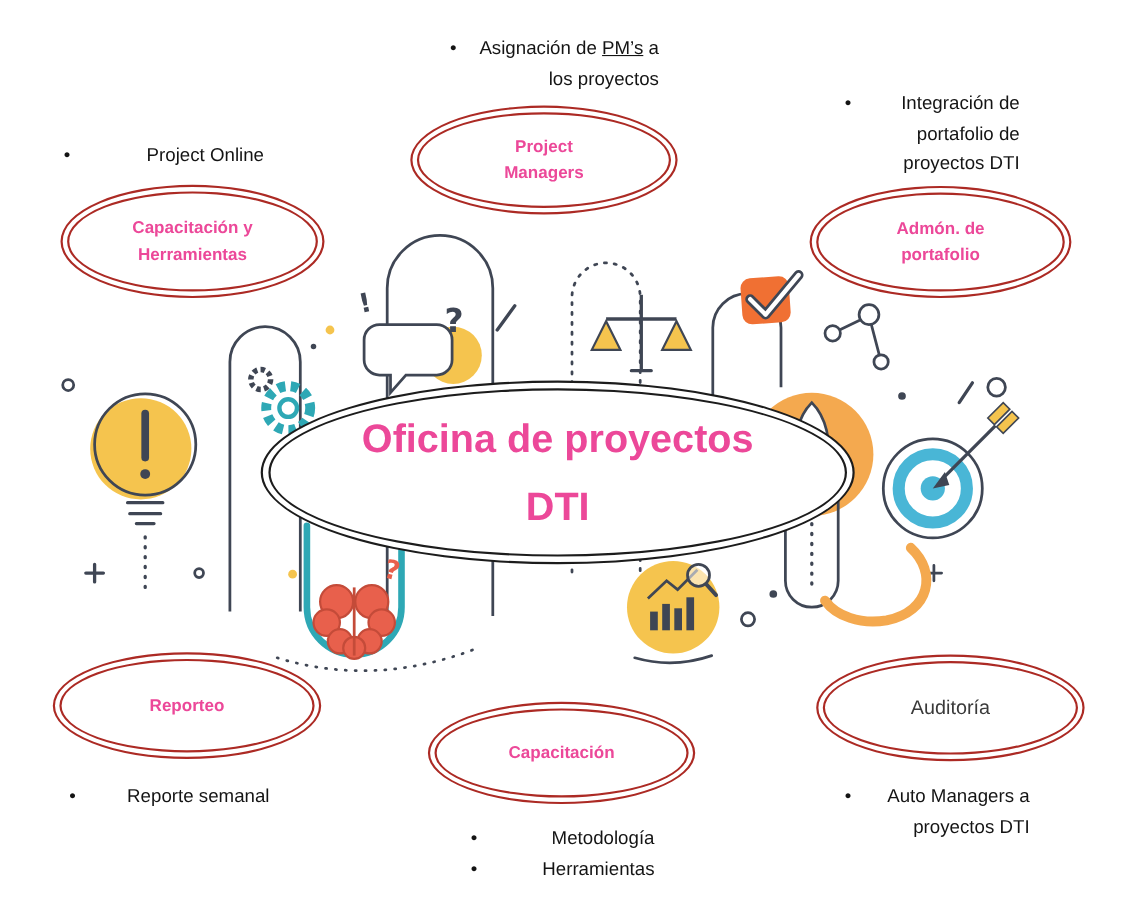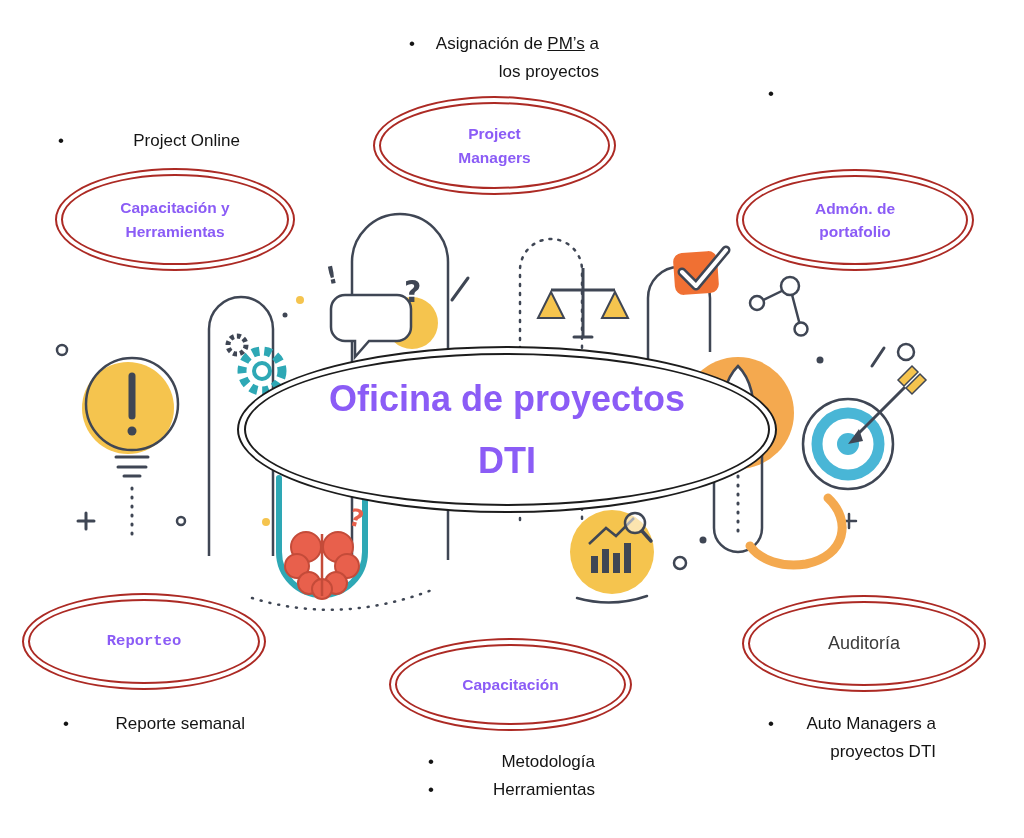--- a/index.html
+++ b/index.html
@@ -10,21 +10,21 @@
 
   .node { position:absolute; border-radius:50%; background:#fff;
           display:flex; align-items:center; justify-content:center;
           text-align:center; z-index:2; }
   .node::before { content:""; position:absolute; inset:4px; border-radius:50%; pointer-events:none; }
   .node.red { border:2px solid #AC2A24; }
   .node.red::before { border:2px solid #AC2A24; }
   .node.dark { border:2.5px solid #1c1c1c; }
   .node.dark::before { border:2px solid #1c1c1c; inset:5px; }
 
-  .node-label { font-weight:700; font-size:15.5px; line-height:1.5; white-space:pre-line; color:#8b5cf6; }
+  .node-label { font-weight:700; font-size:15.5px; line-height:1.5; white-space:pre-line; color:#ec4899; }
   .node-label.big { font-size:36px; line-height:1.72; }
   .node-label.regular { font-weight:400; font-size:18px; color:#3a3a3a; }
 
   .note { position:absolute; z-index:3; font-size:17px; line-height:1.62; color:#141414;text-align:right; }
   .note-item { display:flex; align-items:flex-start; }
   .bullet { width:24px; flex:none; }
   .bullet::before { content:"•"; font-size:17px; }
   .note-text { flex:1 1 auto; }
   .u { text-decoration:underline; }
 </style>
@@ -173,21 +173,21 @@
   <div class="node red" style="left:736px; top:169px; width:238px; height:102px;">
     <div class="node-label">Admón. de
 portafolio</div>
   </div>
 
   <div class="node dark" style="left:237px; top:346px; width:540px; height:167px;">
     <div class="node-label big">Oficina de proyectos
 DTI</div>
   </div>
 
-  <div class="node red" style="left:22px; top:593px; width:244px; height:97px;font-family:Liberation Mono, monospace;">
+  <div class="node red" style="left:48px; top:593px; width:244px; height:97px;">
     <div class="node-label">Reporteo</div>
   </div>
 
   <div class="node red" style="left:389px; top:638px; width:243px; height:93px;">
     <div class="node-label">Capacitación</div>
   </div>
 
   <div class="node red" style="left:742px; top:595px; width:244px; height:97px;">
     <div class="node-label regular">Auditoría</div>
   </div>
@@ -202,20 +202,21 @@
   <div class="note" style="left:40px; top:127px; width:200px;">
     <div class="note-item">
       <span class="bullet"></span>
       <span class="note-text">Project Online</span>
     </div>
   </div>
 
   <div class="note" style="left:750px; top:80px; width:177px;">
     <div class="note-item">
       <span class="bullet"></span>
+      <span class="note-text">Integración de portafolio de proyectos DTI</span>
     </div>
   </div>
 
   <div class="note" style="left:45px; top:710px; width:200px;">
     <div class="note-item">
       <span class="bullet"></span>
       <span class="note-text">Reporte semanal</span>
     </div>
   </div>
 

